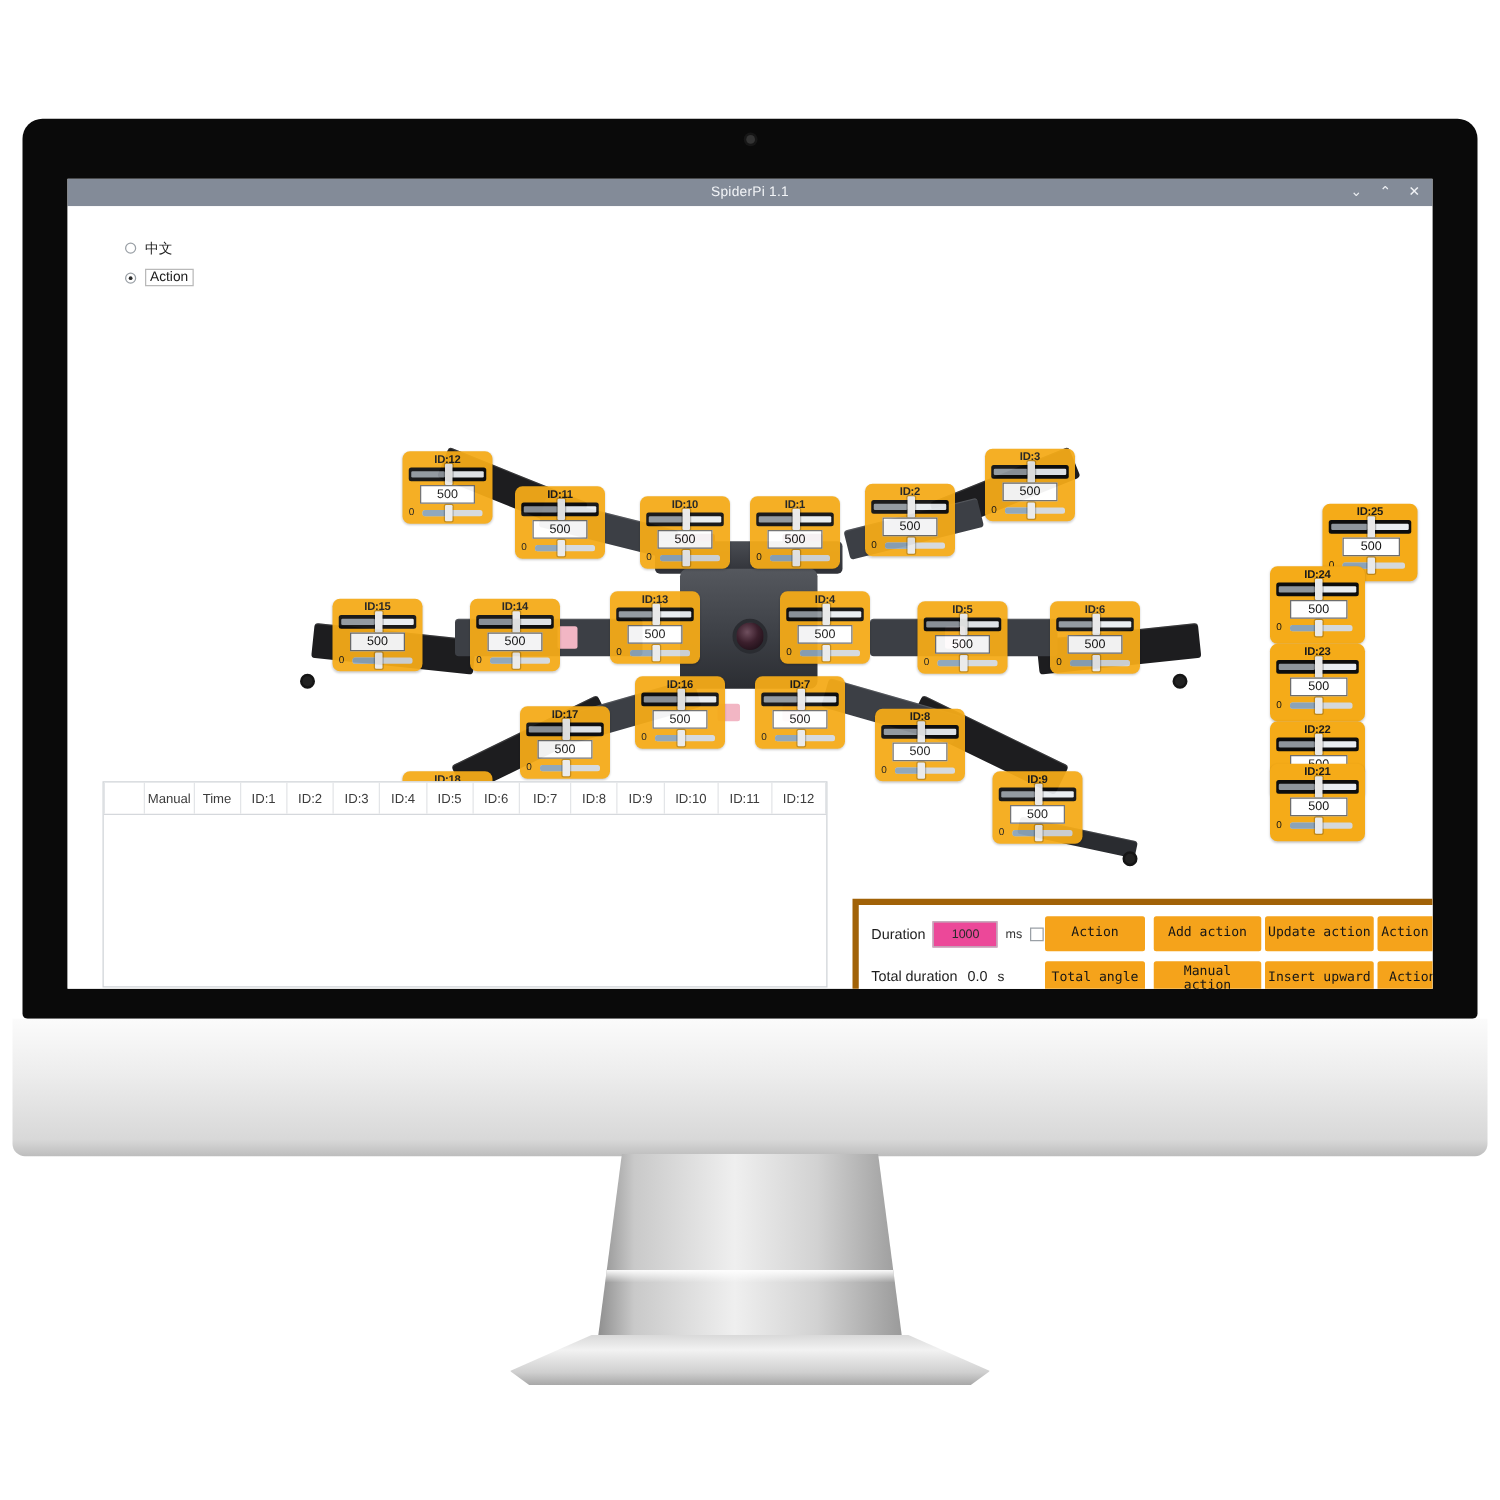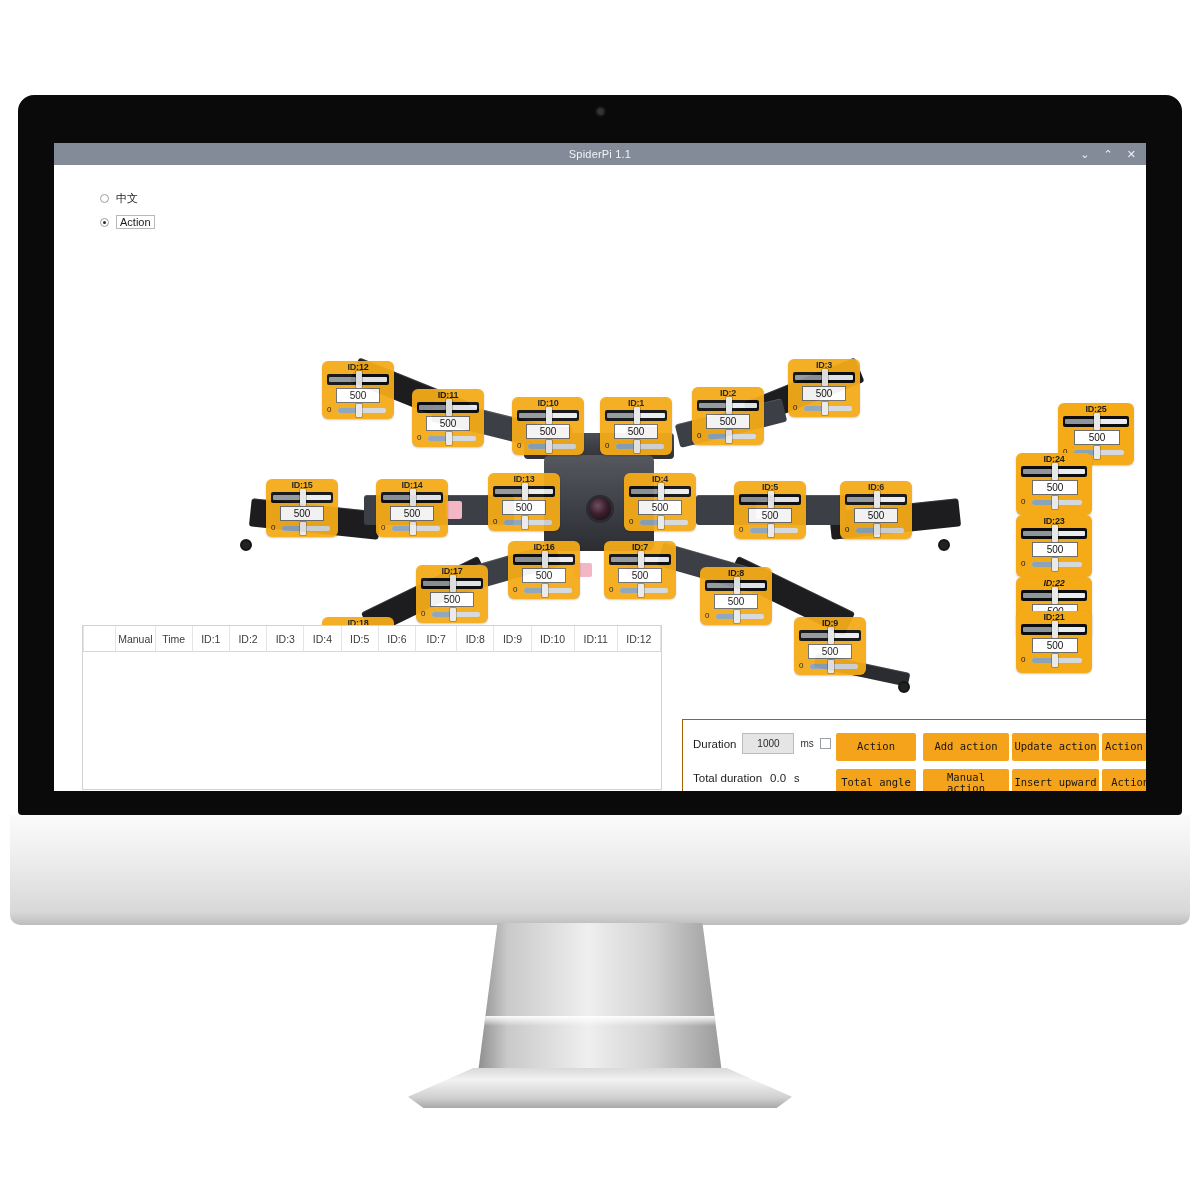--- a/index.html
+++ b/index.html
@@ -187,31 +187,31 @@
   }
   .thead { display:flex; height:26px; border-bottom:1px solid #d5d8dc; }
   .th {
     font-size:10.5px; color:#3c3c3c; display:flex; align-items:center;
     justify-content:center; border-right:1px solid #e3e5e8; height:100%;
   }
   .th:first-child { border-left:1px solid #e3e5e8; }
   .th.corner { border-right:1px solid #e3e5e8; }
 
   
-  .panel { position:absolute; background:#fff; border:1px solid #a16207; }
+  .panel { position:absolute; background:#fff; border:5px solid #a16207; }
   .btn {
     background:#f5a31b; color:#161616; border:none;
     font-family:"DejaVu Sans Mono", monospace;
     font-size:10.5px; cursor:pointer; border-radius:2px;
     display:flex; align-items:center; justify-content:center;
     text-align:center; line-height:1.05; padding:0 2px;
   }
   .lbl { font-size:11.5px; color:#1d1d1d; }
   .txtinput {
-    background:#e5e5e5; border:1px solid #b8bcc0; font-size:10px;
+    background:#ec4899; border:1px solid #b8bcc0; font-size:10px;
     color:#2a2a2a; text-align:center; line-height:19px; height:21px;
   }
   .chk {
     width:11px; height:11px; border:1px solid #9aa0a6; background:#fff;
     display:inline-block; flex:none;
   }
 </style>
 </head>
 <body>
 
@@ -572,21 +572,21 @@
                 <div class="fillR"></div>
               </div>
               <div class="knob" style="left:36px"></div>
               <div class="valbox">500</div>
               <div class="zero">0</div>
               <div class="track2">
                 <div class="f2" style="width:22px"></div>
               </div>
               <div class="knob2" style="left:36px"></div>
             </div>
-            <div class="servo col" style="left: 32px; top: 412px; font-style: italic;">
+            <div class="servo col" style="left: 32px; top: 412px;">
               <div class="sid">ID:22</div>
               <div class="track">
                 <div class="fillL" style="width:29px"></div>
                 <div class="fillR"></div>
               </div>
               <div class="knob" style="left:36px"></div>
               <div class="valbox">500</div>
               <div class="zero">0</div>
               <div class="track2">
                 <div class="f2" style="width:22px"></div>

